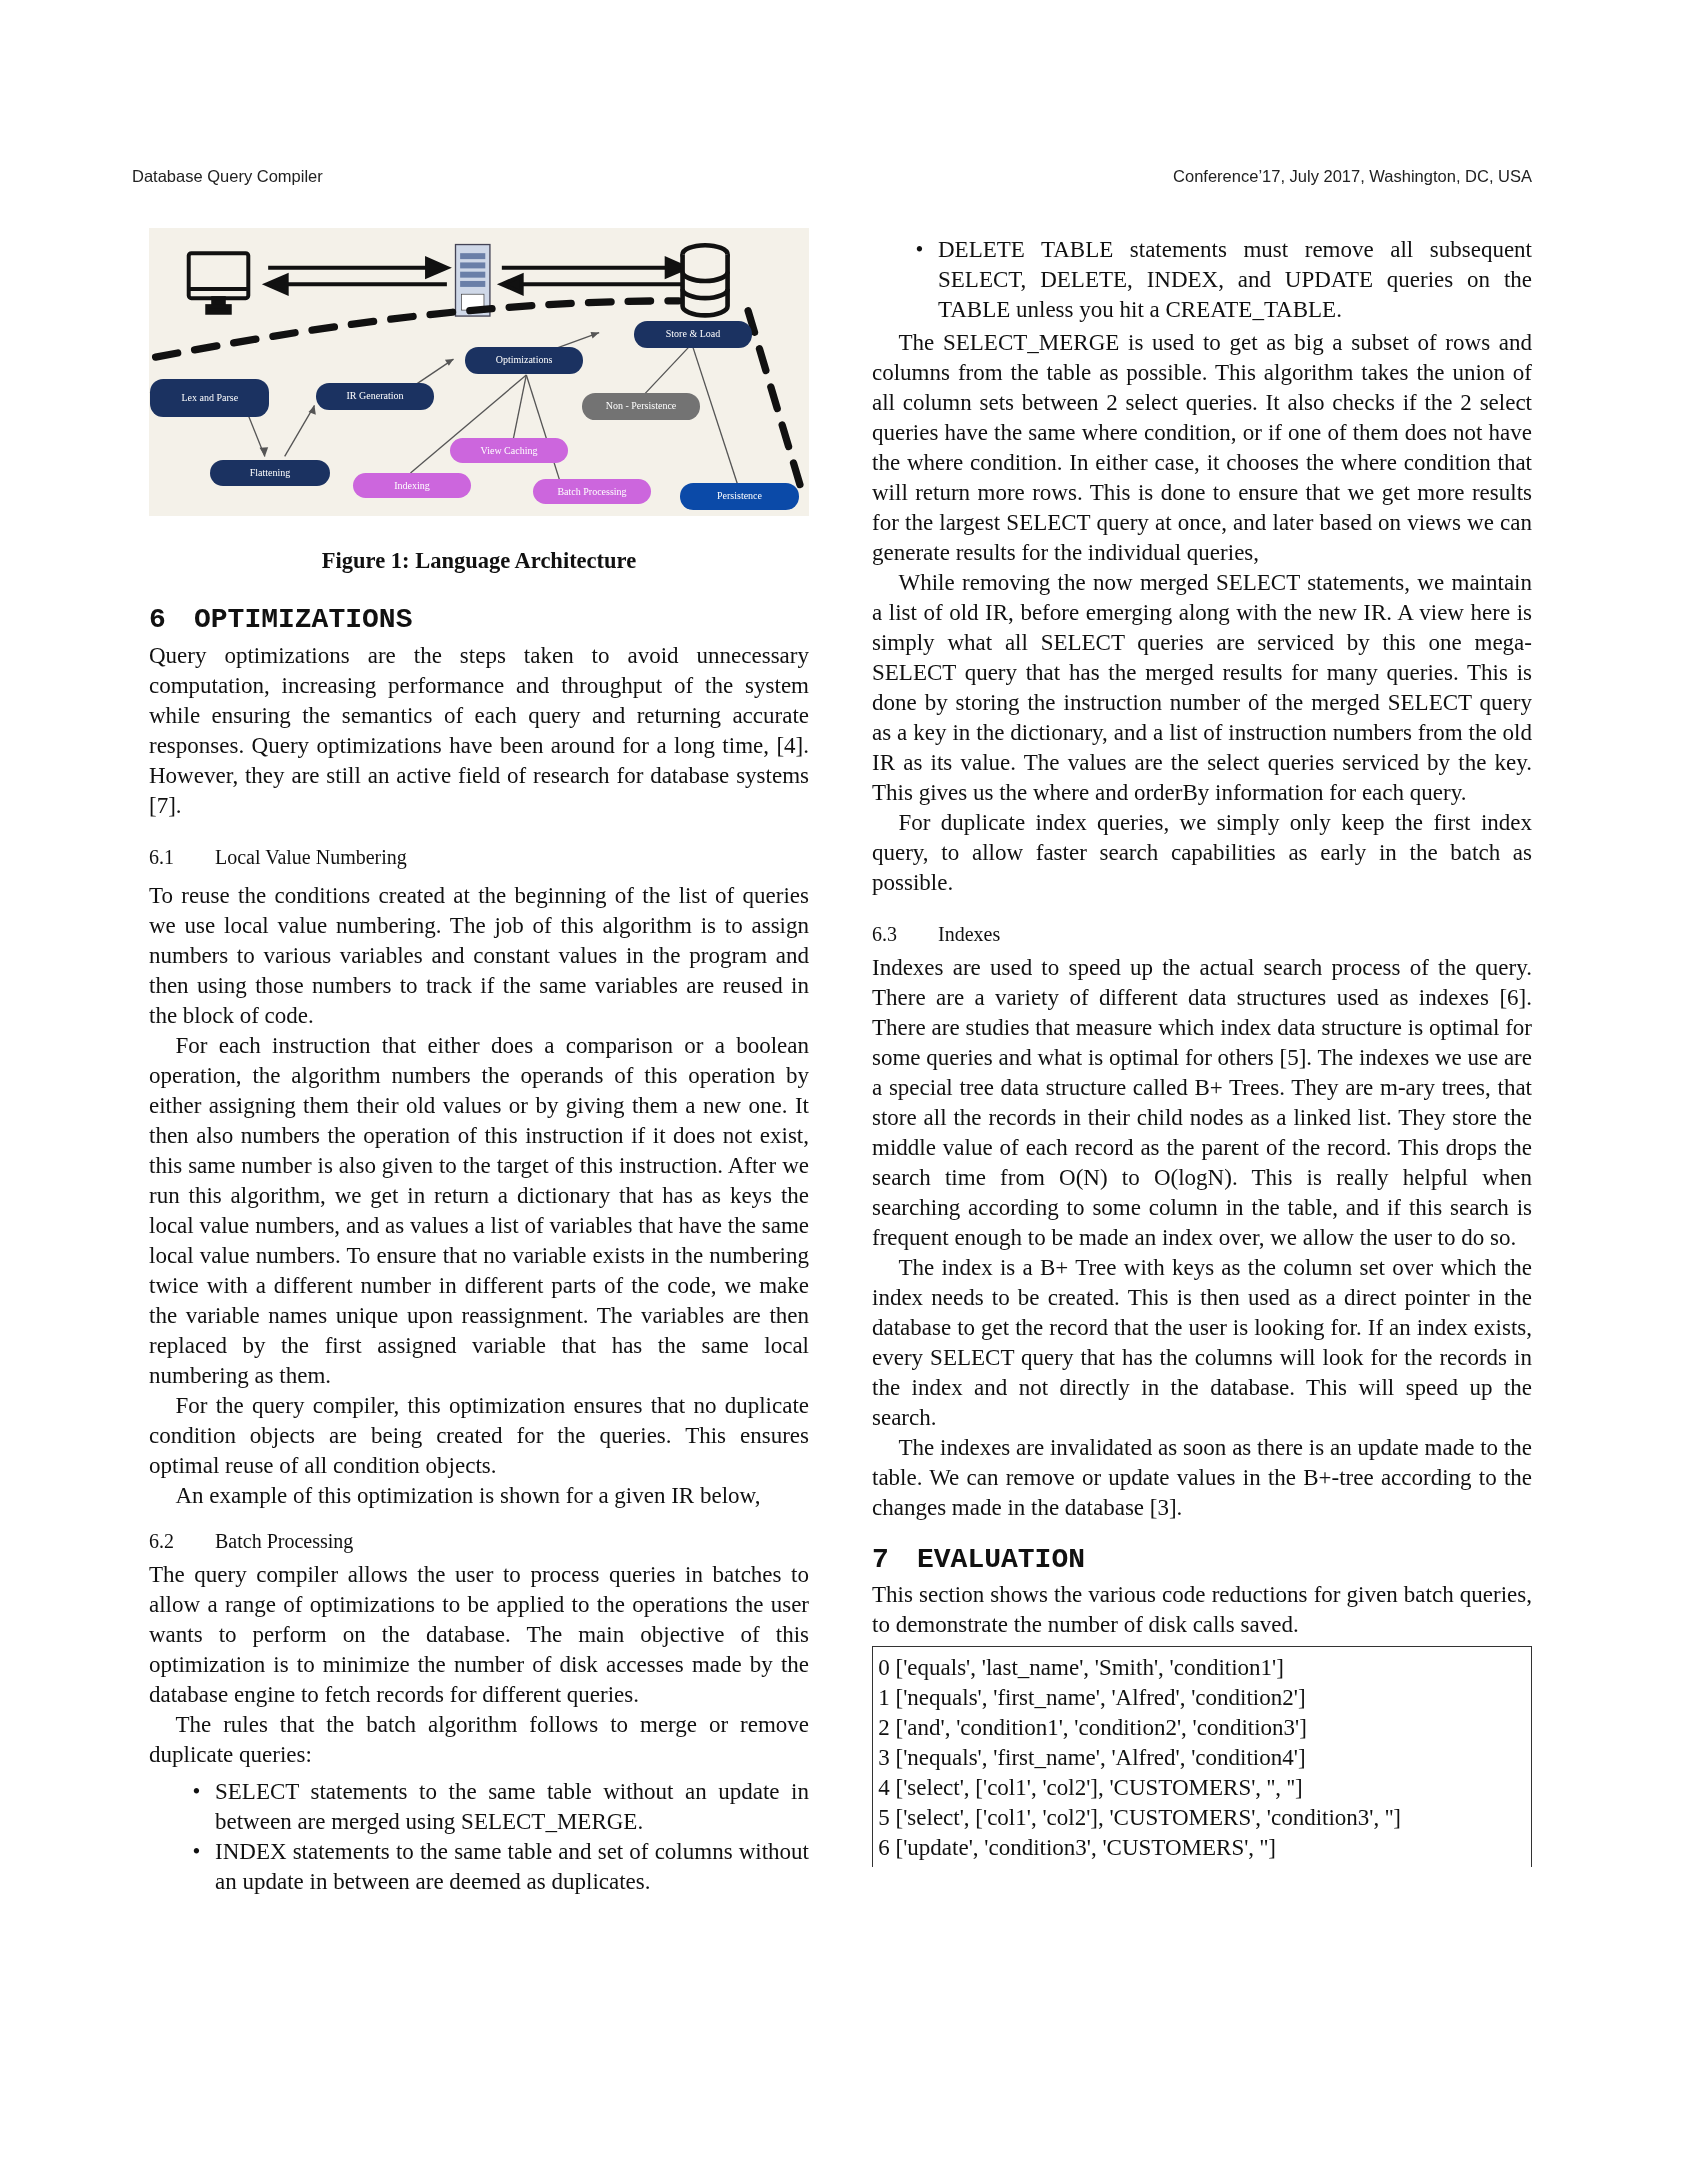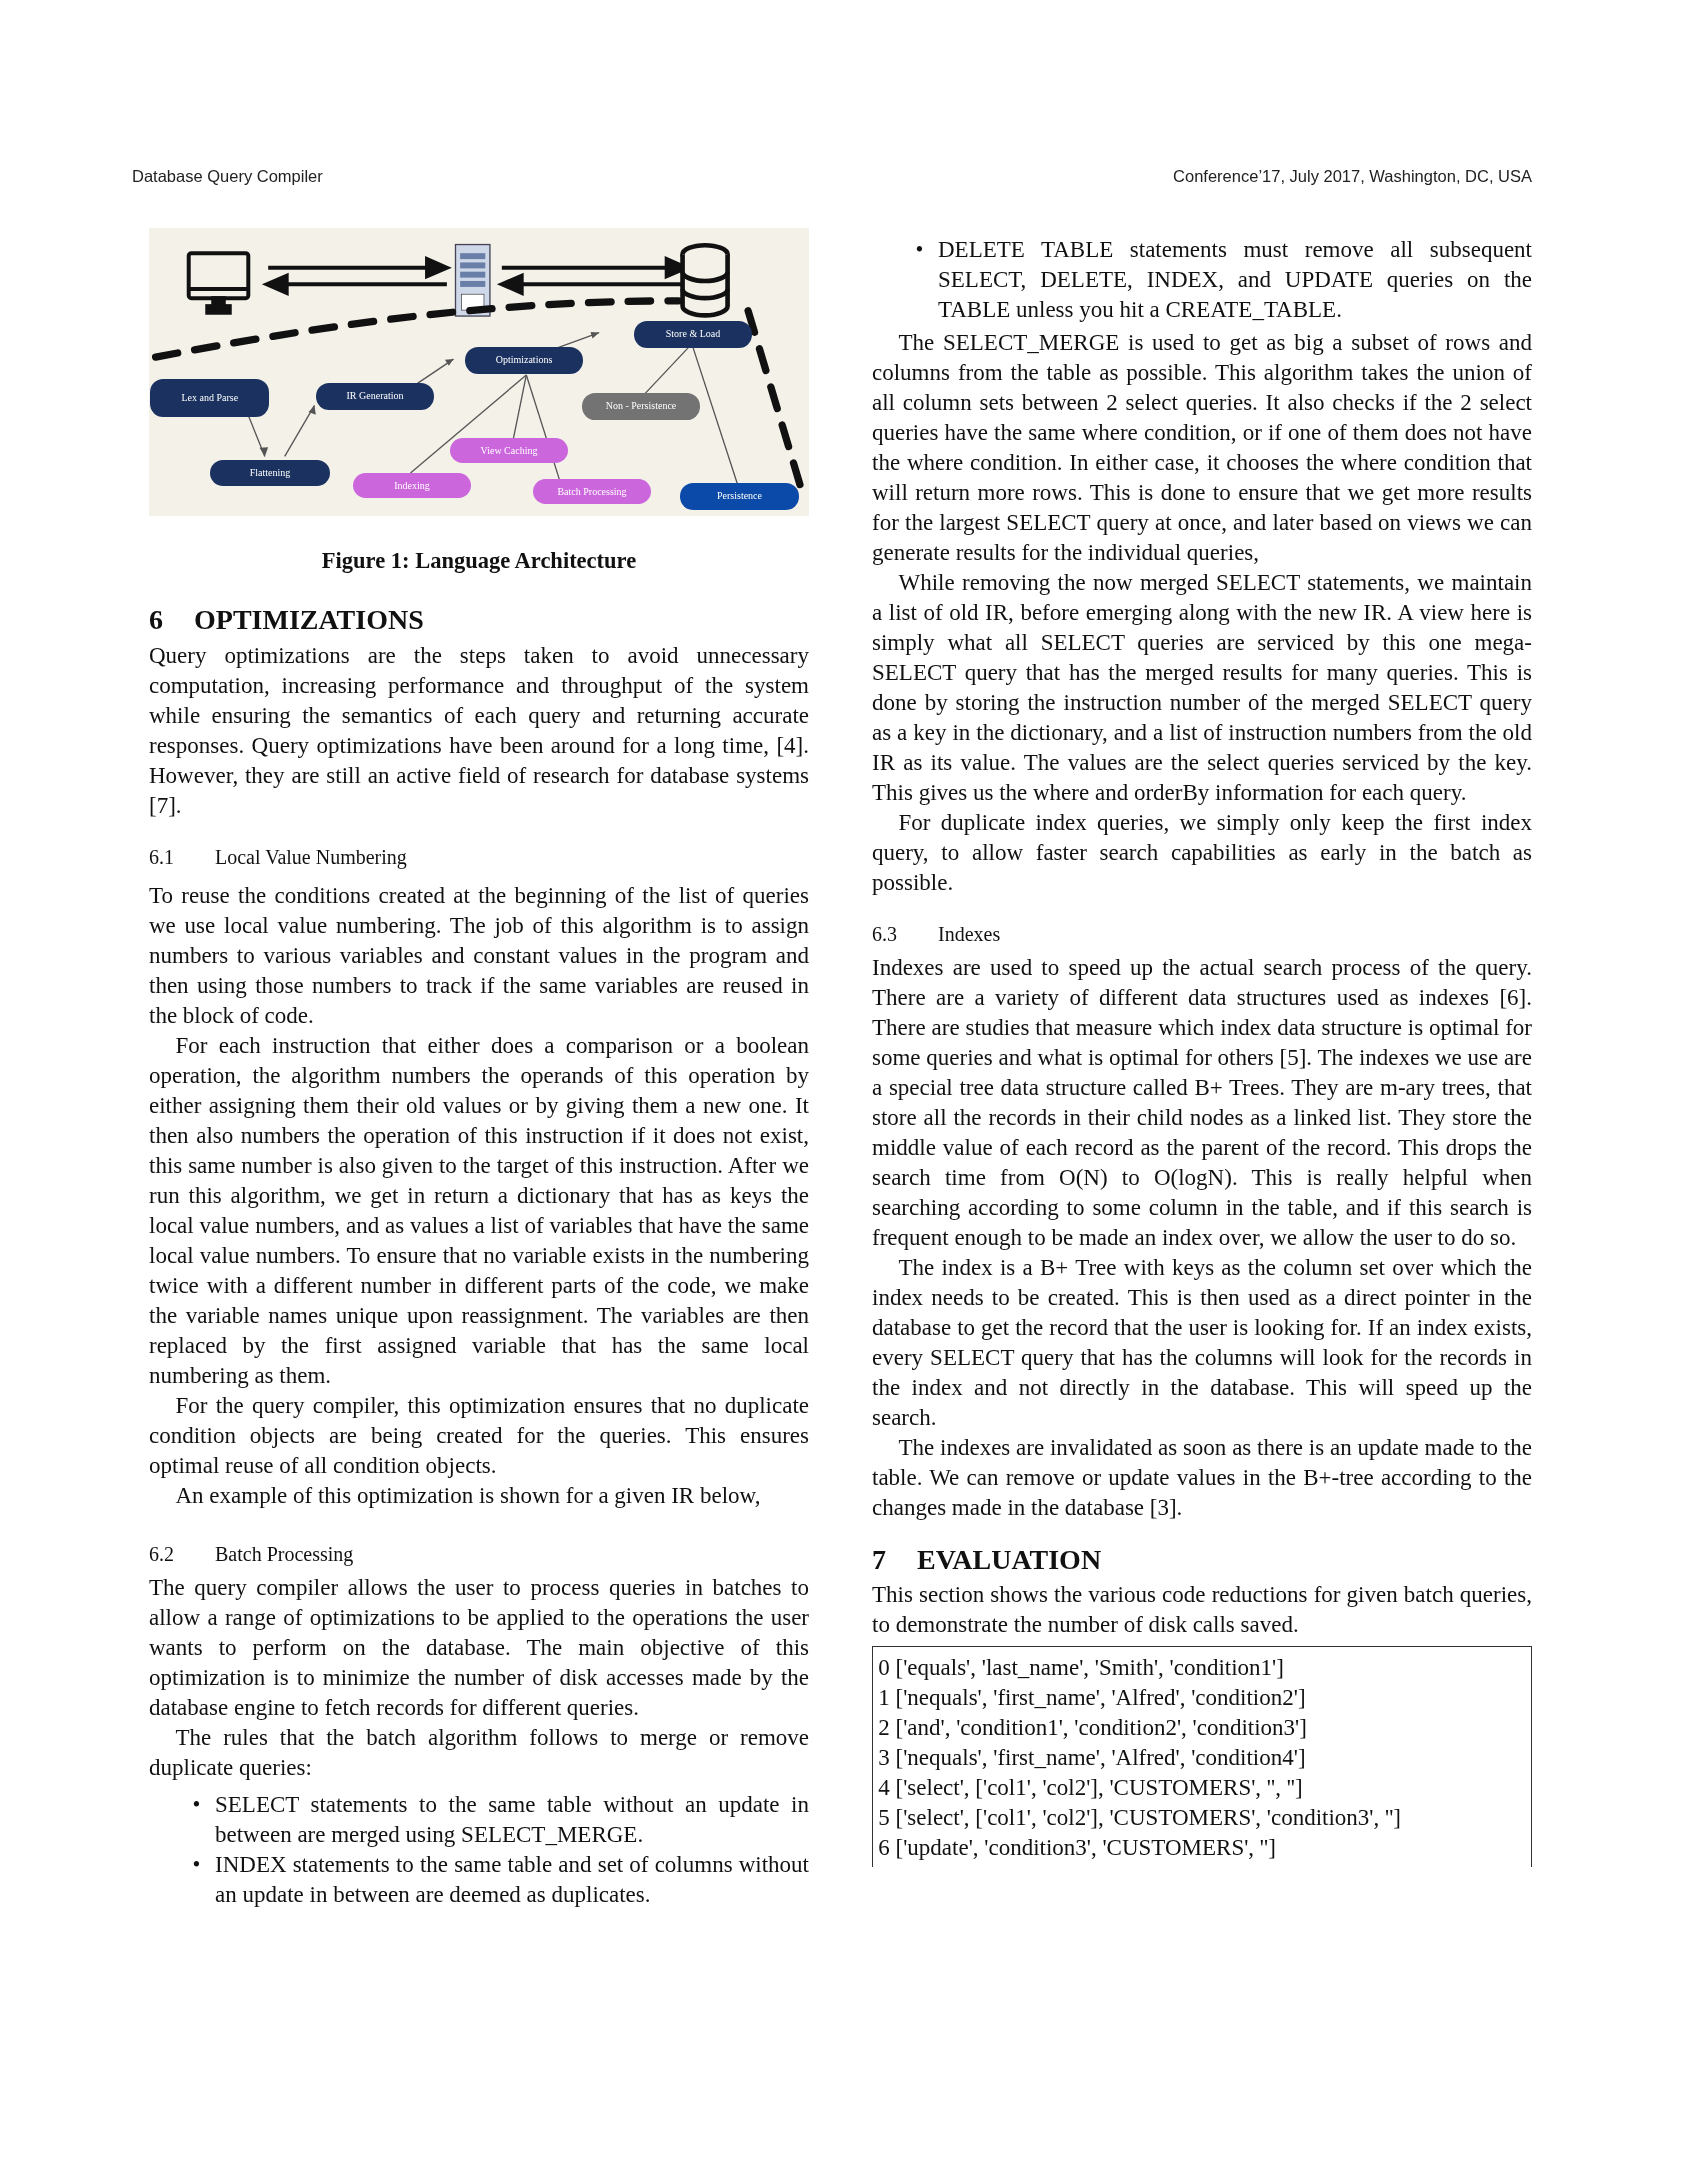--- a/index.html
+++ b/index.html
@@ -6,21 +6,21 @@
   body { width: 1687px; height: 2183px; position: relative; overflow: hidden;
          font-family: "Liberation Serif", "DejaVu Serif", serif; color: #111; }
   .running-head { position: absolute; top: 167px; font-size: 16.5px; font-family: "Liberation Sans", "DejaVu Sans", sans-serif; color:#222; }
   .rh-left { left: 132px; }
   .rh-right { right: 155px; }
   .col { position: absolute; width: 660px; font-size: 23px; line-height: 30px; text-align: justify; }
   .col-left { left: 149px; top: 228px; }
   .col-right { left: 872px; top: 235px; }
   p { margin: 0; hyphens: auto; }
   p.indent { text-indent: 26.5px; }
-  h2 { margin: 0; font-weight: bold; font-size: 28px; line-height: 34px; }
+  h2 { margin: 0; font-weight: bold; font-size: 28px; line-height: 34px; font-family: Liberation Mono, monospace; }
   h2 .num { display: inline-block; min-width: 45px; }
   h3 { margin: 0; font-weight: normal; font-size: 20px; line-height: 33px; }
   h3 .num { display: inline-block; min-width: 66px; }
   ul { margin: 0; padding-left: 66px; list-style: none; }
   ul li { position: relative; }
   ul li::before { content: "\2022"; position: absolute; left: -22.5px; font-size: 22.5px; }
   .figure { width: 660px; height: 288px; background: #f4f1e9; position: relative; }
   .figure svg { width: 100%; height: 100%; display: block; }
   .fig-caption { text-align: center; font-weight: bold; font-size: 22.5px; margin-top: 30px; }
   .code-box { border: 1.3px solid #333; border-bottom: none; padding: 5.3px 5.3px 4px 5.3px; margin-top: 6.6px; font-size: 23px; line-height: 30px; text-align: left; }
@@ -128,21 +128,21 @@
 
   <h2 style="margin-top:26.5px;"><span class="num">6</span><span>OPTIMIZATIONS</span></h2>
   <p style="margin-top:4px;">Query optimizations are the steps taken to avoid unnecessary computation, increasing performance and throughput of the system while ensuring the semantics of each query and returning accurate responses. Query optimizations have been around for a long time, [4]. However, they are still an active field of research for database systems [7].</p>
 
   <h3 style="margin-top:20px;"><span class="num">6.1</span><span>Local Value Numbering</span></h3>
   <p style="margin-top:7px;">To reuse the conditions created at the beginning of the list of queries we use local value numbering. The job of this algorithm is to assign numbers to various variables and constant values in the program and then using those numbers to track if the same variables are reused in the block of code.</p>
   <p class="indent">For each instruction that either does a comparison or a boolean operation, the algorithm numbers the operands of this operation by either assigning them their old values or by giving them a new one. It then also numbers the operation of this instruction if it does not exist, this same number is also given to the target of this instruction. After we run this algorithm, we get in return a dictionary that has as keys the local value numbers, and as values a list of variables that have the same local value numbers. To ensure that no variable exists in the numbering twice with a different number in different parts of the code, we make the variable names unique upon reassignment. The variables are then replaced by the first assigned variable that has the same local numbering as them.</p>
   <p class="indent">For the query compiler, this optimization ensures that no duplicate condition objects are being created for the queries. This ensures optimal reuse of all condition objects.</p>
   <p class="indent">An example of this optimization is shown for a given IR below,</p>
 
-  <h3 style="margin-top:27px;"><span class="num">6.2</span><span>Batch Processing</span></h3>
+  <h3 style="margin-top:14px;"><span class="num">6.2</span><span>Batch Processing</span></h3>
   <p style="margin-top:2.6px;">The query compiler allows the user to process queries in batches to allow a range of optimizations to be applied to the operations the user wants to perform on the database. The main objective of this optimization is to minimize the number of disk accesses made by the database engine to fetch records for different queries.</p>
   <p class="indent">The rules that the batch algorithm follows to merge or remove duplicate queries:</p>
   <ul style="margin-top:6.6px;">
     <li>SELECT statements to the same table without an update in between are merged using SELECT_MERGE.</li>
     <li>INDEX statements to the same table and set of columns without an update in between are deemed as duplicates.</li>
   </ul>
 </div>
 
 <div class="col col-right">
   <ul>

